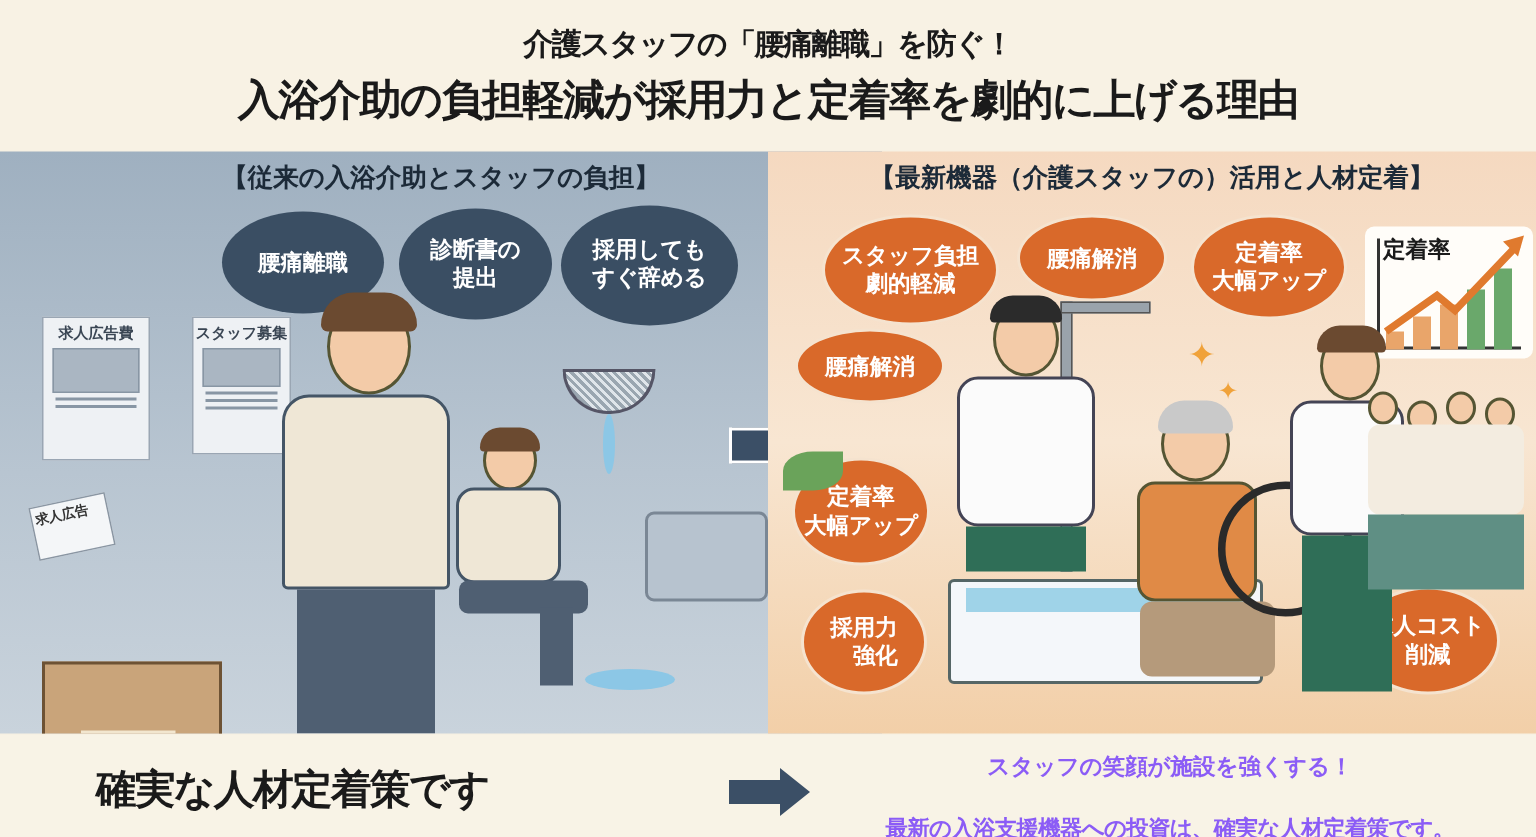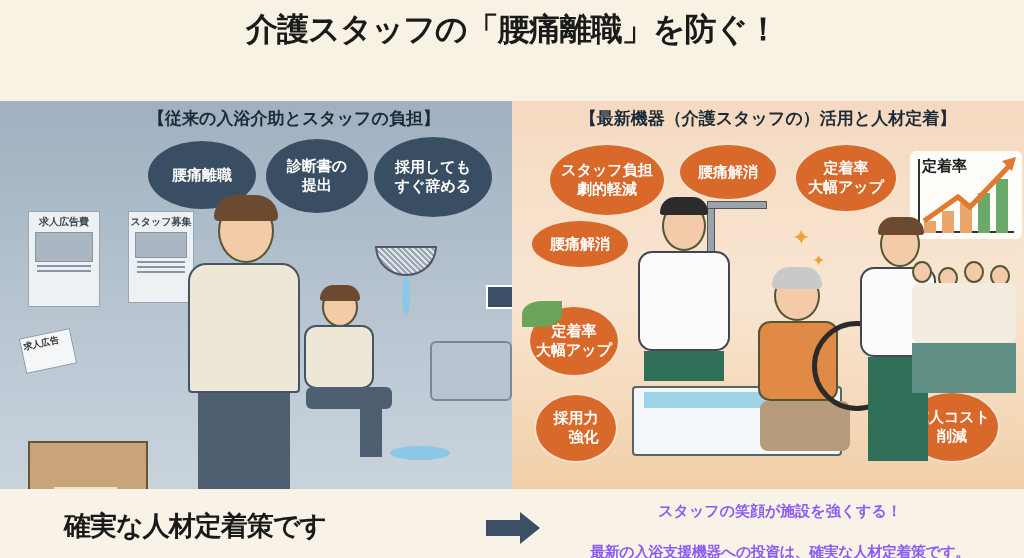--- a/index.html
+++ b/index.html
@@ -1,21 +1,21 @@
 <!DOCTYPE html>
 <html><head>
 <meta charset="utf-8">
 <style>
   * { box-sizing: border-box; margin: 0; padding: 0; }
   html, body { width: 1024px; height: 558px; overflow: hidden; }
   body { background: #f7f1e3; font-family: "DejaVu Sans", "Liberation Sans", sans-serif; position: relative; }
 
   .title-area { position: absolute; left: 0; top: 0; width: 1024px; height: 100px; background: #f8f2e4; text-align: center; }
   .title-line { font-weight: bold; color: #1a1a1a; letter-spacing: -1px; }
-  .title-line.l1 { font-size: 32px; padding-top: 10px; line-height: 38px; }
+  .title-line.l1 { font-size: 20px; padding-top: 10px; line-height: 38px; }
   .title-line.l2 { font-size: 28px; line-height: 38px; }
 
   .panel { position: absolute; top: 101px; height: 388px; overflow: hidden; }
   .panel.left { left: 0; width: 588px; background: linear-gradient(180deg, #9fb0c0 0%, #b8c5d1 55%, #c9d3dc 100%); }
   .panel.right { left: 512px; width: 512px; background: linear-gradient(180deg, #f5d9c0 0%, #f8e6d2 50%, #f2cfa8 100%); }
 
   .panel-heading { position: absolute; top: 6px; left: 0; width: 100%; text-align: center; font-weight: bold; font-size: 17px; color: #1c2a38; }
 
   .bubble { position: absolute; border-radius: 50%; display: flex; align-items: center; justify-content: center; text-align: center; color: #fff; font-weight: bold; font-size: 15px; line-height: 19px; white-space: pre-line; }
   .bubble.dark { background: #3a4e63; }
@@ -62,33 +62,34 @@
 
   .drops { position: absolute; background: #8cc7e6; border-radius: 50% 50% 50% 50%; }
   .strainer { position: absolute; left: 375px; top: 145px; width: 62px; height: 30px; border-radius: 0 0 40px 40px; background: repeating-linear-gradient(45deg,#9aa6b0 0 2px,#dfe5ea 2px 4px); border: 2px solid #556; }
   .sparkle { position: absolute; color: #f0a23a; font-size: 22px; }
 </style>
 </head>
 <body>
 
 <div class="title-area">
   <div class="title-line l1">介護スタッフの「腰痛離職」を防ぐ！</div>
+  <div class="title-line l2">入浴介助の負担軽減が採用力と定着率を劇的に上げる理由</div>
 </div>
 
 <div class="panel left">
   <div class="panel-heading">【従来の入浴介助とスタッフの負担】</div>
 
   <div class="bubble dark" style="left:148px;top:40px;width:108px;height:68px;">
     <span>腰痛離職</span>
   </div>
   <div class="bubble dark" style="left:266px;top:38px;width:102px;height:74px;">
     <span>診断書の
 提出</span>
   </div>
-  <div class="bubble dark" style="left:374px;top:36px;width:118px;height:80px;">
+  <div class="bubble dark" style="left:374px;top:36px;width:118px;height:80px;font-family:Liberation Mono, monospace;">
     <span>採用しても
 すぐ辞める</span>
   </div>
 
   <div class="poster" style="left:28px;top:110px;width:72px;height:96px;">
     <div class="ptitle">求人広告費</div>
     <div class="pimg"></div>
     <div class="pline"></div>
       <div class="pline"></div>
   </div>

